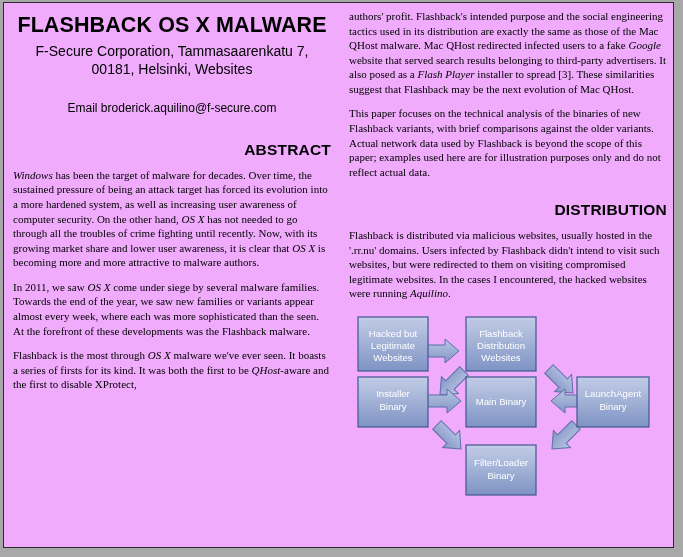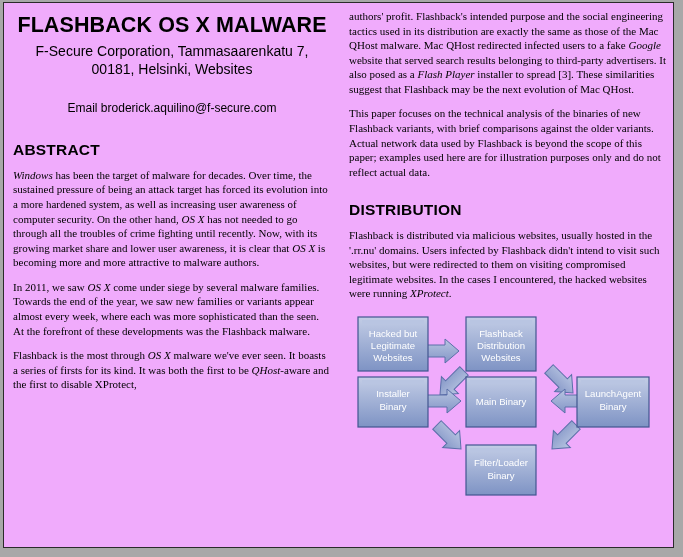--- a/index.html
+++ b/index.html
@@ -65,20 +65,21 @@
     font-size: 12px;
     text-align: center;
     margin: 22px 0 0 0;
   }
   h2.section {
     font-family: "Liberation Sans", sans-serif;
     font-weight: bold;
     font-size: 15.5px;
     margin: 26px 0 9px 0;
     letter-spacing: 0.2px;
+    text-align: right;
   }
   .col-right h2.section { margin-top: 22px; }
   p.body {
     font-family: "Liberation Serif", serif;
     font-size: 11px;
     line-height: 1.325;
     margin: 0 0 10px 0;
     text-align: left;
   }
   p.body i { font-style: italic; }
@@ -115,21 +116,21 @@
 
     </div>
 
     <div class="col col-right">
       <p class="body"><span>authors' profit. Flashback's intended purpose and the social engineering tactics used in its distribution are exactly the same as those of the Mac QHost malware. Mac QHost redirected infected users to a fake </span><i>Google</i><span> website that served search results belonging to third-party advertisers. It also posed as a </span><i>Flash Player</i><span> installer to spread [3]. These similarities suggest that Flashback may be the next evolution of Mac QHost.</span></p>
 
       <p class="body">This paper focuses on the technical analysis of the binaries of new Flashback variants, with brief comparisons against the older variants. Actual network data used by Flashback is beyond the scope of this paper; examples used here are for illustration purposes only and do not reflect actual data.</p>
 
       <h2 class="section">DISTRIBUTION</h2>
 
-      <p class="body"><span>Flashback is distributed via malicious websites, usually hosted in the '.rr.nu' domains. Users infected by Flashback didn't intend to visit such websites, but were redirected to them on visiting compromised legitimate websites. In the cases I encountered, the hacked websites were running </span><i>XProtect</i><span>.</span></p>
+      <p class="body"><span>Flashback is distributed via malicious websites, usually hosted in the '.rr.nu' domains. Users infected by Flashback didn't intend to visit such websites, but were redirected to them on visiting compromised legitimate websites. In the cases I encountered, the hacked websites were running </span><i>Aquilino</i><span>.</span></p>
 
       <div class="figure-wrap">
         <svg width="318" height="200" viewBox="0 0 318 200">
           <defs>
             <linearGradient id="boxgrad" x1="0" y1="0" x2="0" y2="1">
               <stop offset="0%" stop-color="#c3cde6"></stop>
               <stop offset="100%" stop-color="#7e93c4"></stop>
             </linearGradient>
             <linearGradient id="arrgrad" x1="0" y1="0" x2="0" y2="1">
               <stop offset="0%" stop-color="#b9c6e2"></stop>

